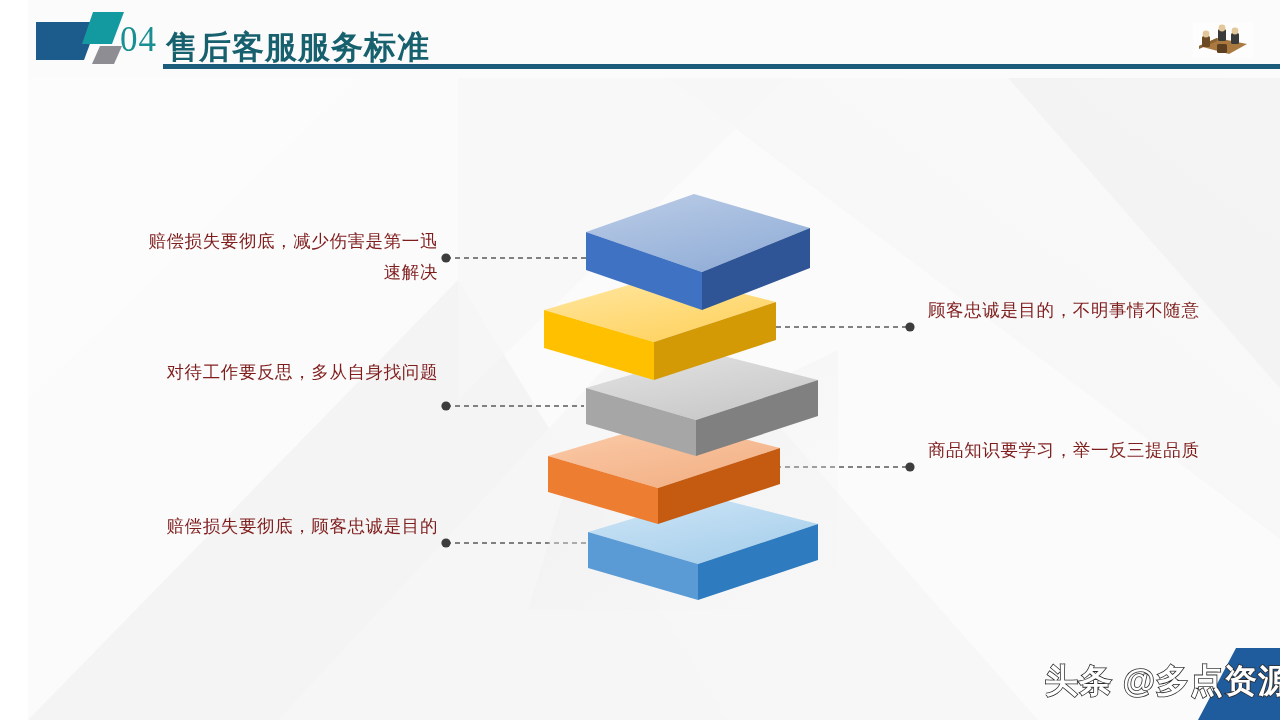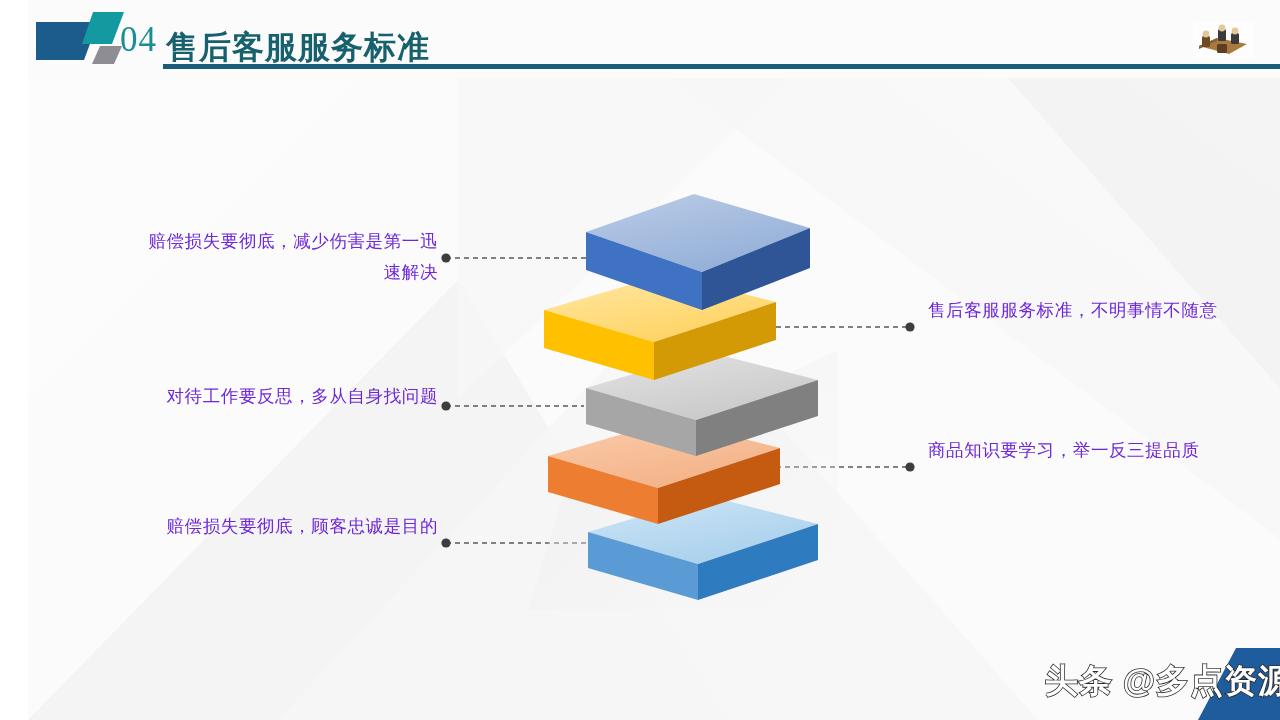--- a/index.html
+++ b/index.html
@@ -45,21 +45,21 @@
     letter-spacing:2px;
   }
   .sec-title .arrow{
     display:inline-block;margin-right:14px;color:#4a4a4a;font-size:24px;
     vertical-align:2px;
   }
   
   #stack{position:absolute;left:480px;top:180px;}
   
   .callout{
-    position:absolute;color:#6d28d9;font-size:17.5px;line-height:31px;
+    position:absolute;color:#7f1d1d;font-size:17.5px;line-height:31px;
     letter-spacing:.6px;
   }
   .callout.left{text-align:right;width:300px;}
   .callout.right{text-align:left;width:300px;}
   
   #connectors{position:absolute;left:0;top:0;}
   
   .wm-shape{position:absolute;right:0;bottom:0;width:120px;height:72px;}
   .watermark{
     position:absolute;right:16px;bottom:16px;
@@ -199,29 +199,29 @@
     <g>
       <polygon points="78,52 186,14 302,48 194,92" fill="url(#gTop1)"></polygon>
       <polygon points="78,52 194,92 194,130 78,90" fill="#4072c4"></polygon>
       <polygon points="194,92 302,48 302,88 194,130" fill="#2f5597"></polygon>
     </g>
   </svg>
 
   <div class="callout left" style="left:110px;top:226px;">
     <span>赔偿损失要彻底，减少伤害是第一迅速解决</span>
   </div>
-  <div class="callout left" style="left:110px;top:381px;">
+  <div class="callout left" style="left:110px;top:357px;">
     <span>对待工作要反思，多从自身找问题</span>
   </div>
   <div class="callout left" style="left:110px;top:511px;">
     <span>赔偿损失要彻底，顾客忠诚是目的</span>
   </div>
 
   <div class="callout right" style="left:900px;top:295px;">
-    <span>售后客服服务标准，不明事情不随意</span>
+    <span>顾客忠诚是目的，不明事情不随意</span>
   </div>
   <div class="callout right" style="left:900px;top:435px;">
     <span>商品知识要学习，举一反三提品质</span>
   </div>
 
   <svg class="wm-shape" width="120" height="72" viewBox="0 0 120 72">
     <polygon points="48,0 120,0 120,72 10,72" fill="#1f5c9e"></polygon>
   </svg>
   <div class="watermark">头条 @多点资源</div>
 

